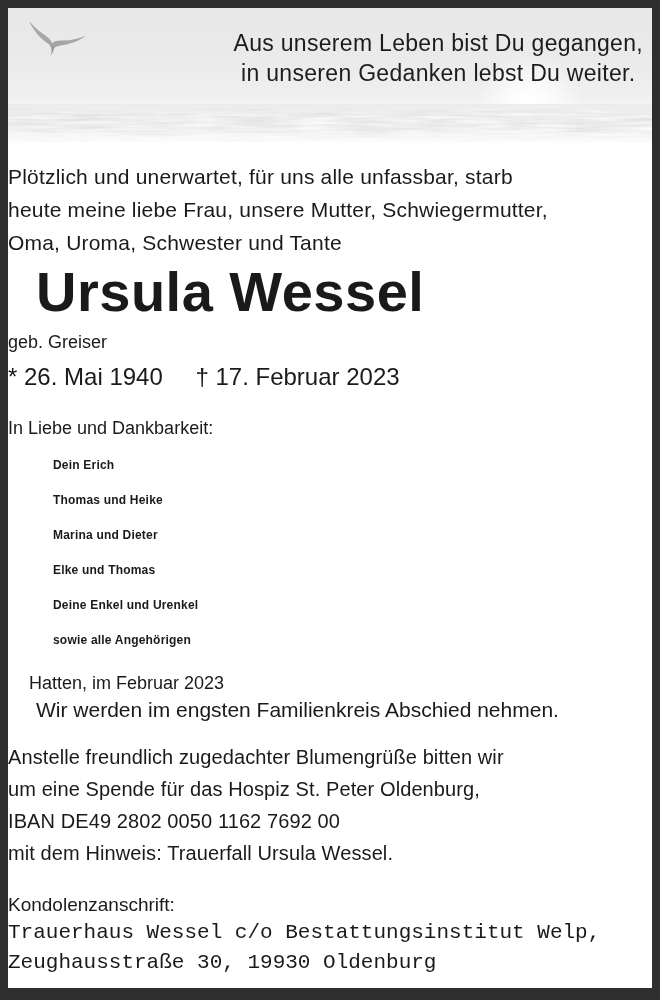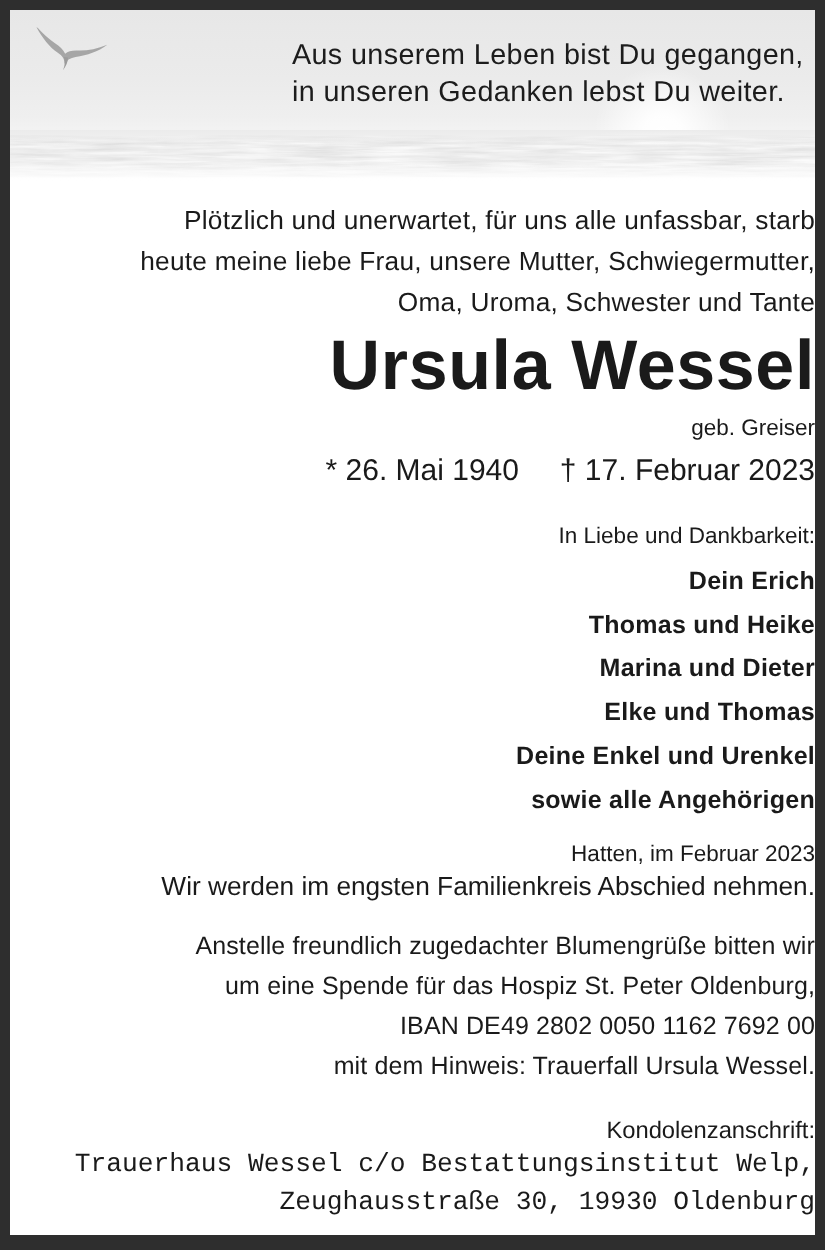--- a/index.html
+++ b/index.html
@@ -63,28 +63,28 @@
     position: absolute;
     left: 13px;
     top: 14px;
     width: 66px;
     height: 44px;
   }
   .header-quote {
     position: absolute;
     top: 20px;
     right: 9px;
-    text-align: left;
+    text-align: center;
     font-size: 23px;
     line-height: 30px;
     letter-spacing: 0.3px;
     color: #1c1c1c;
   }
   
-  .center { text-align: right; }
+  .center { text-align: left; }
   .intro {
     margin-top: 14px;
     font-size: 21px;
     line-height: 33px;
     letter-spacing: 0.2px;
   }
   .deceased-name {
     margin-top: 2px;
     font-size: 56px;
     line-height: 62px;
@@ -103,29 +103,31 @@
     line-height: 26px;
   }
   .dates .death { margin-left: 26px; }
   .mourning-intro {
     margin-top: 26px;
     font-size: 18px;
     line-height: 24px;
   }
   .mourners {
     margin-top: 8px;
-    font-size: 20px;
+    font-size: 12px;
     line-height: 35px;
     font-weight: bold;
     letter-spacing: 0.2px;
+    padding-left: 45px;
   }
   .place-date {
     margin-top: 13px;
     font-size: 18px;
     line-height: 24px;
+    margin-left: 21px;
   }
   .farewell {
     font-size: 21px;
     line-height: 30px;
     padding-left: 28px;
   }
   .donation {
     margin-top: 16px;
     font-size: 20px;
     line-height: 32px;

